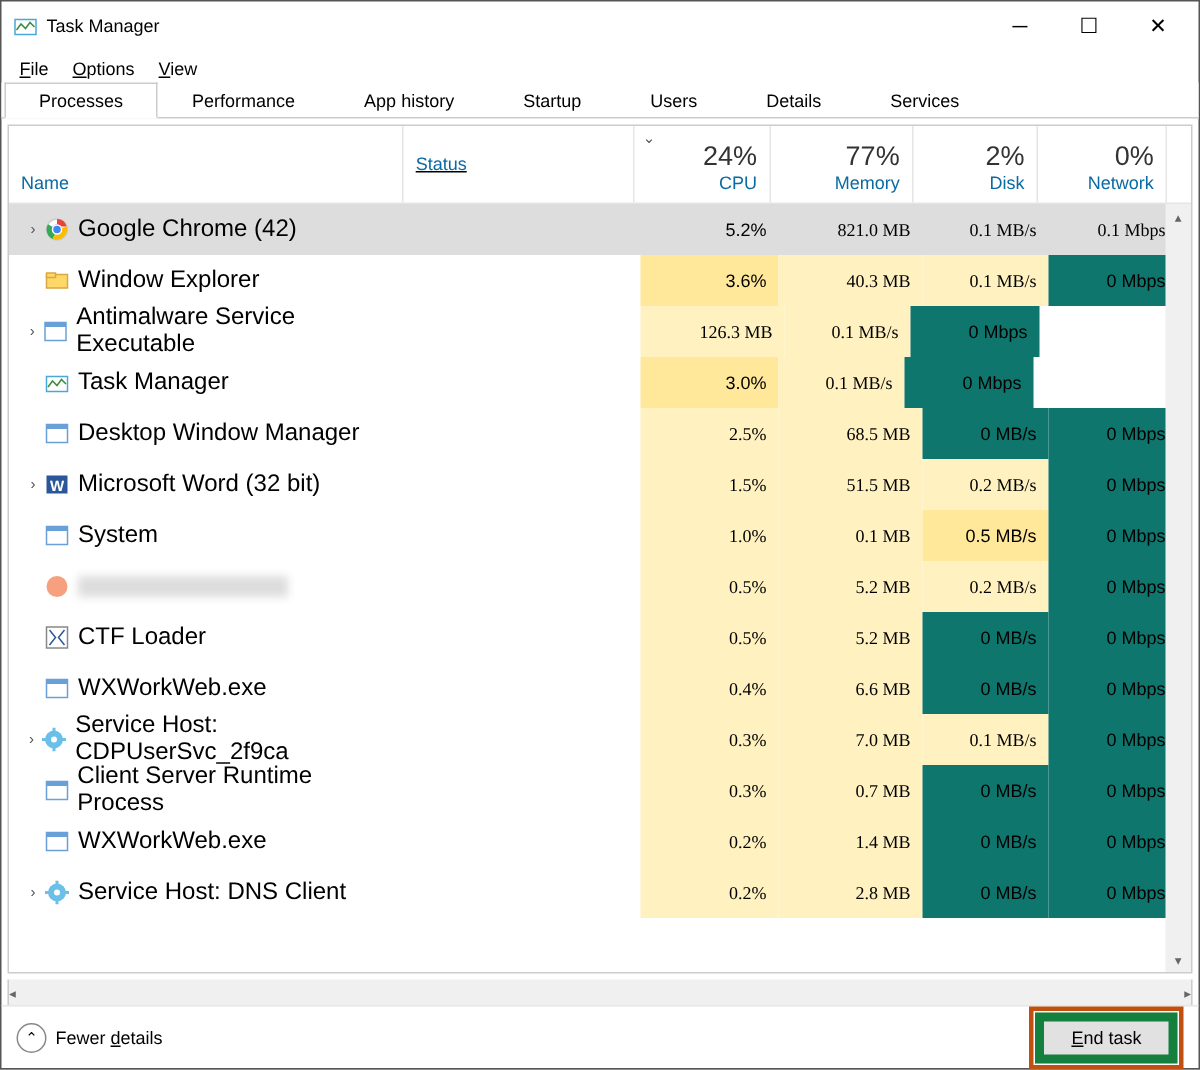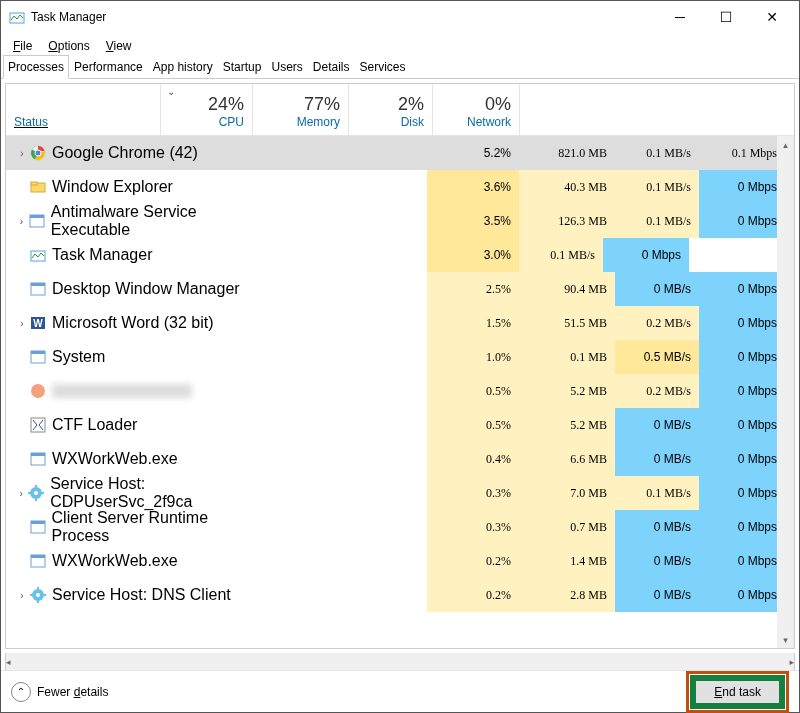--- a/index.html
+++ b/index.html
@@ -7,27 +7,27 @@
 .window { width: 800px; height: 713px; border: 1px solid #555; background: #fff; display: flex; flex-direction: column; }
 .titlebar { height: 32px; display: flex; align-items: center; padding: 0 4px; }
 .titlebar-icon { width: 16px; height: 16px; margin: 0 6px 0 4px; display: flex; align-items: center; justify-content: center; }
 .titlebar-title { font-size: 12px; flex: 1; }
 .win-controls { display: flex; }
 .win-btn { width: 46px; height: 30px; display: flex; align-items: center; justify-content: center; font-size: 14px; }
 .menubar { height: 22px; display: flex; align-items: flex-end; padding: 0 4px; }
 .menu-item { padding: 2px 8px; font-size: 12px; }
 .menu-item u { text-decoration: underline; }
 .tabs { display: flex; border-bottom: 1px solid #ccc; padding-left: 2px; background: #fff; }
-.tab { padding: 4px 4px; font-size: 12px; border: 1px solid transparent; margin-bottom: -1px; }
+.tab { padding: 4px 22px; font-size: 12px; border: 1px solid transparent; margin-bottom: -1px; }
 .tab.active { border: 1px solid #ccc; border-bottom: 1px solid #fff; background: #fff; }
 .process-area { flex: 1; display: flex; flex-direction: column; overflow: hidden; border: 1px solid #ccc; margin: 4px; }
 .header-row { display: flex; border-bottom: 1px solid #e5e5e5; height: 52px; }
 .hcol { border-right: 1px solid #e5e5e5; display: flex; flex-direction: column; justify-content: flex-end; padding: 4px 8px 6px 8px; }
 .hcol.name { width: 266px; justify-content: flex-end; }
-.hcol.status { width: 155px; justify-content: flex-end; text-decoration: underline; }
+.hcol.status { width: 155px; justify-content: center; text-decoration: underline; }
 .hcol.metric { text-align: right; align-items: flex-end; }
 .hcol.cpu { width: 92px; position: relative; }
 .hcol.mem { width: 96px; }
 .hcol.disk { width: 84px; }
 .hcol.net { width: 86px; border-right: none; }
 .hcol .pct { font-size: 18px; color: #333; }
 .hcol .lbl { font-size: 12px; color: #0a6aa3; }
 .hcol.name .lbl, .hcol.status .lbl { color: #0a6aa3; }
 .sort-chev { position: absolute; left: 6px; top: 2px; font-size: 10px; color: #555; }
 .scrollbar-space { width: 17px; border-left: 1px solid #e5e5e5; }
@@ -37,21 +37,21 @@
 .cell { padding: 0 8px; height: 100%; display: flex; align-items: center; }
 .cell.name { width: 266px; }
 .cell.status { width: 155px; }
 .cell.metric { justify-content: flex-end; font-size: 12px; text-align: right; }
 .cell.cpu { width: 92px; }
 .cell.mem { width: 96px; }
 .cell.disk { width: 84px; }
 .cell.net { width: 86px; }
 .heat1 { background: #fff2c0; font-family: Liberation Serif, serif; }
 .heat2 { background: #ffe89a; }
-.heat0 { background: #7dd3fc; }
+.heat0 { background: #0f766e; }
 .row.selected .cell.metric { background: transparent !important; }
 .expander { width: 16px; text-align: center; color: #555; font-size: 10px; }
 .proc-icon { width: 16px; height: 16px; margin-right: 6px; display: inline-flex; align-items: center; justify-content: center; }
 .proc-name { font-size: 16px; }
 .blurred .proc-name { filter: blur(3px); background: #ddd; color: #ddd; width: 140px; height: 14px; }
 .scrollbar-v { width: 17px; position: absolute; right: 0; top: 0; bottom: 0; background: #f0f0f0; }
 .scroll-arrow { height: 17px; display: flex; align-items: center; justify-content: center; font-size: 9px; color: #666; }
 .hscroll { height: 17px; background: #f0f0f0; display: flex; margin: 0 4px; border-left:1px solid #ccc; border-right:1px solid #ccc;}
 .footer { height: 42px; display: flex; align-items: center; justify-content: space-between; padding: 0 10px; border-top: 1px solid #e5e5e5; }
 .fewer { display: flex; align-items: center; gap: 6px; font-size: 12px; }
@@ -89,20 +89,23 @@
       <div class="tab">Performance</div>
       <div class="tab">App history</div>
       <div class="tab">Startup</div>
       <div class="tab">Users</div>
       <div class="tab">Details</div>
       <div class="tab">Services</div>
     </div>
 
   <div class="process-area">
     <div class="header-row">
+      <div class="hcol name">
+          <span class="lbl">Name</span>
+        </div>
       <div class="hcol status">
           <span class="lbl">Status</span>
         </div>
       <div class="hcol metric cpu">
         <span class="sort-chev">⌄</span>
         <span class="pct">24%</span>
         <span class="lbl">CPU</span>
       </div>
       <div class="hcol metric mem">
         <span class="pct">77%</span>
@@ -164,21 +167,20 @@
             <span class="expander">›</span>
             <span class="proc-icon">
               <svg width="16" height="16">
                 <rect x="1" y="2" width="14" height="12" fill="#fff" stroke="#6aa0d8"></rect>
                 <rect x="1" y="2" width="14" height="3" fill="#6aa0d8"></rect>
               </svg>
             </span>
             <span class="proc-name">Antimalware Service Executable</span>
           </div>
           <div class="cell status"></div>
-          <div class="cell metric cpu heat2">3.5%</div>
           <div class="cell metric mem heat1">126.3 MB</div>
           <div class="cell metric disk heat1">0.1 MB/s</div>
           <div class="cell metric net heat0">0 Mbps</div>
         </div>
         <div class="row">
           <div class="cell name">
             <span class="expander"></span>
             <span class="proc-icon">
               <svg width="16" height="16">
                 <rect x="1" y="4" width="14" height="10" fill="#fff" stroke="#4aa8d8"></rect>
@@ -198,21 +200,21 @@
             <span class="proc-icon">
               <svg width="16" height="16">
                 <rect x="1" y="2" width="14" height="12" fill="#fff" stroke="#6aa0d8"></rect>
                 <rect x="1" y="2" width="14" height="3" fill="#6aa0d8"></rect>
               </svg>
             </span>
             <span class="proc-name">Desktop Window Manager</span>
           </div>
           <div class="cell status"></div>
           <div class="cell metric cpu heat1">2.5%</div>
-          <div class="cell metric mem heat1">90.4 MB</div>
+          <div class="cell metric mem heat1">68.5 MB</div>
           <div class="cell metric disk heat0">0 MB/s</div>
           <div class="cell metric net heat0">0 Mbps</div>
         </div>
         <div class="row">
           <div class="cell name">
             <span class="expander">›</span>
             <span class="proc-icon">
               <svg width="16" height="16">
                 <rect x="1" y="2" width="14" height="12" fill="#2b579a"></rect>
                 <text x="8" y="12" font-size="10" fill="#fff" text-anchor="middle" font-weight="bold">W</text>

